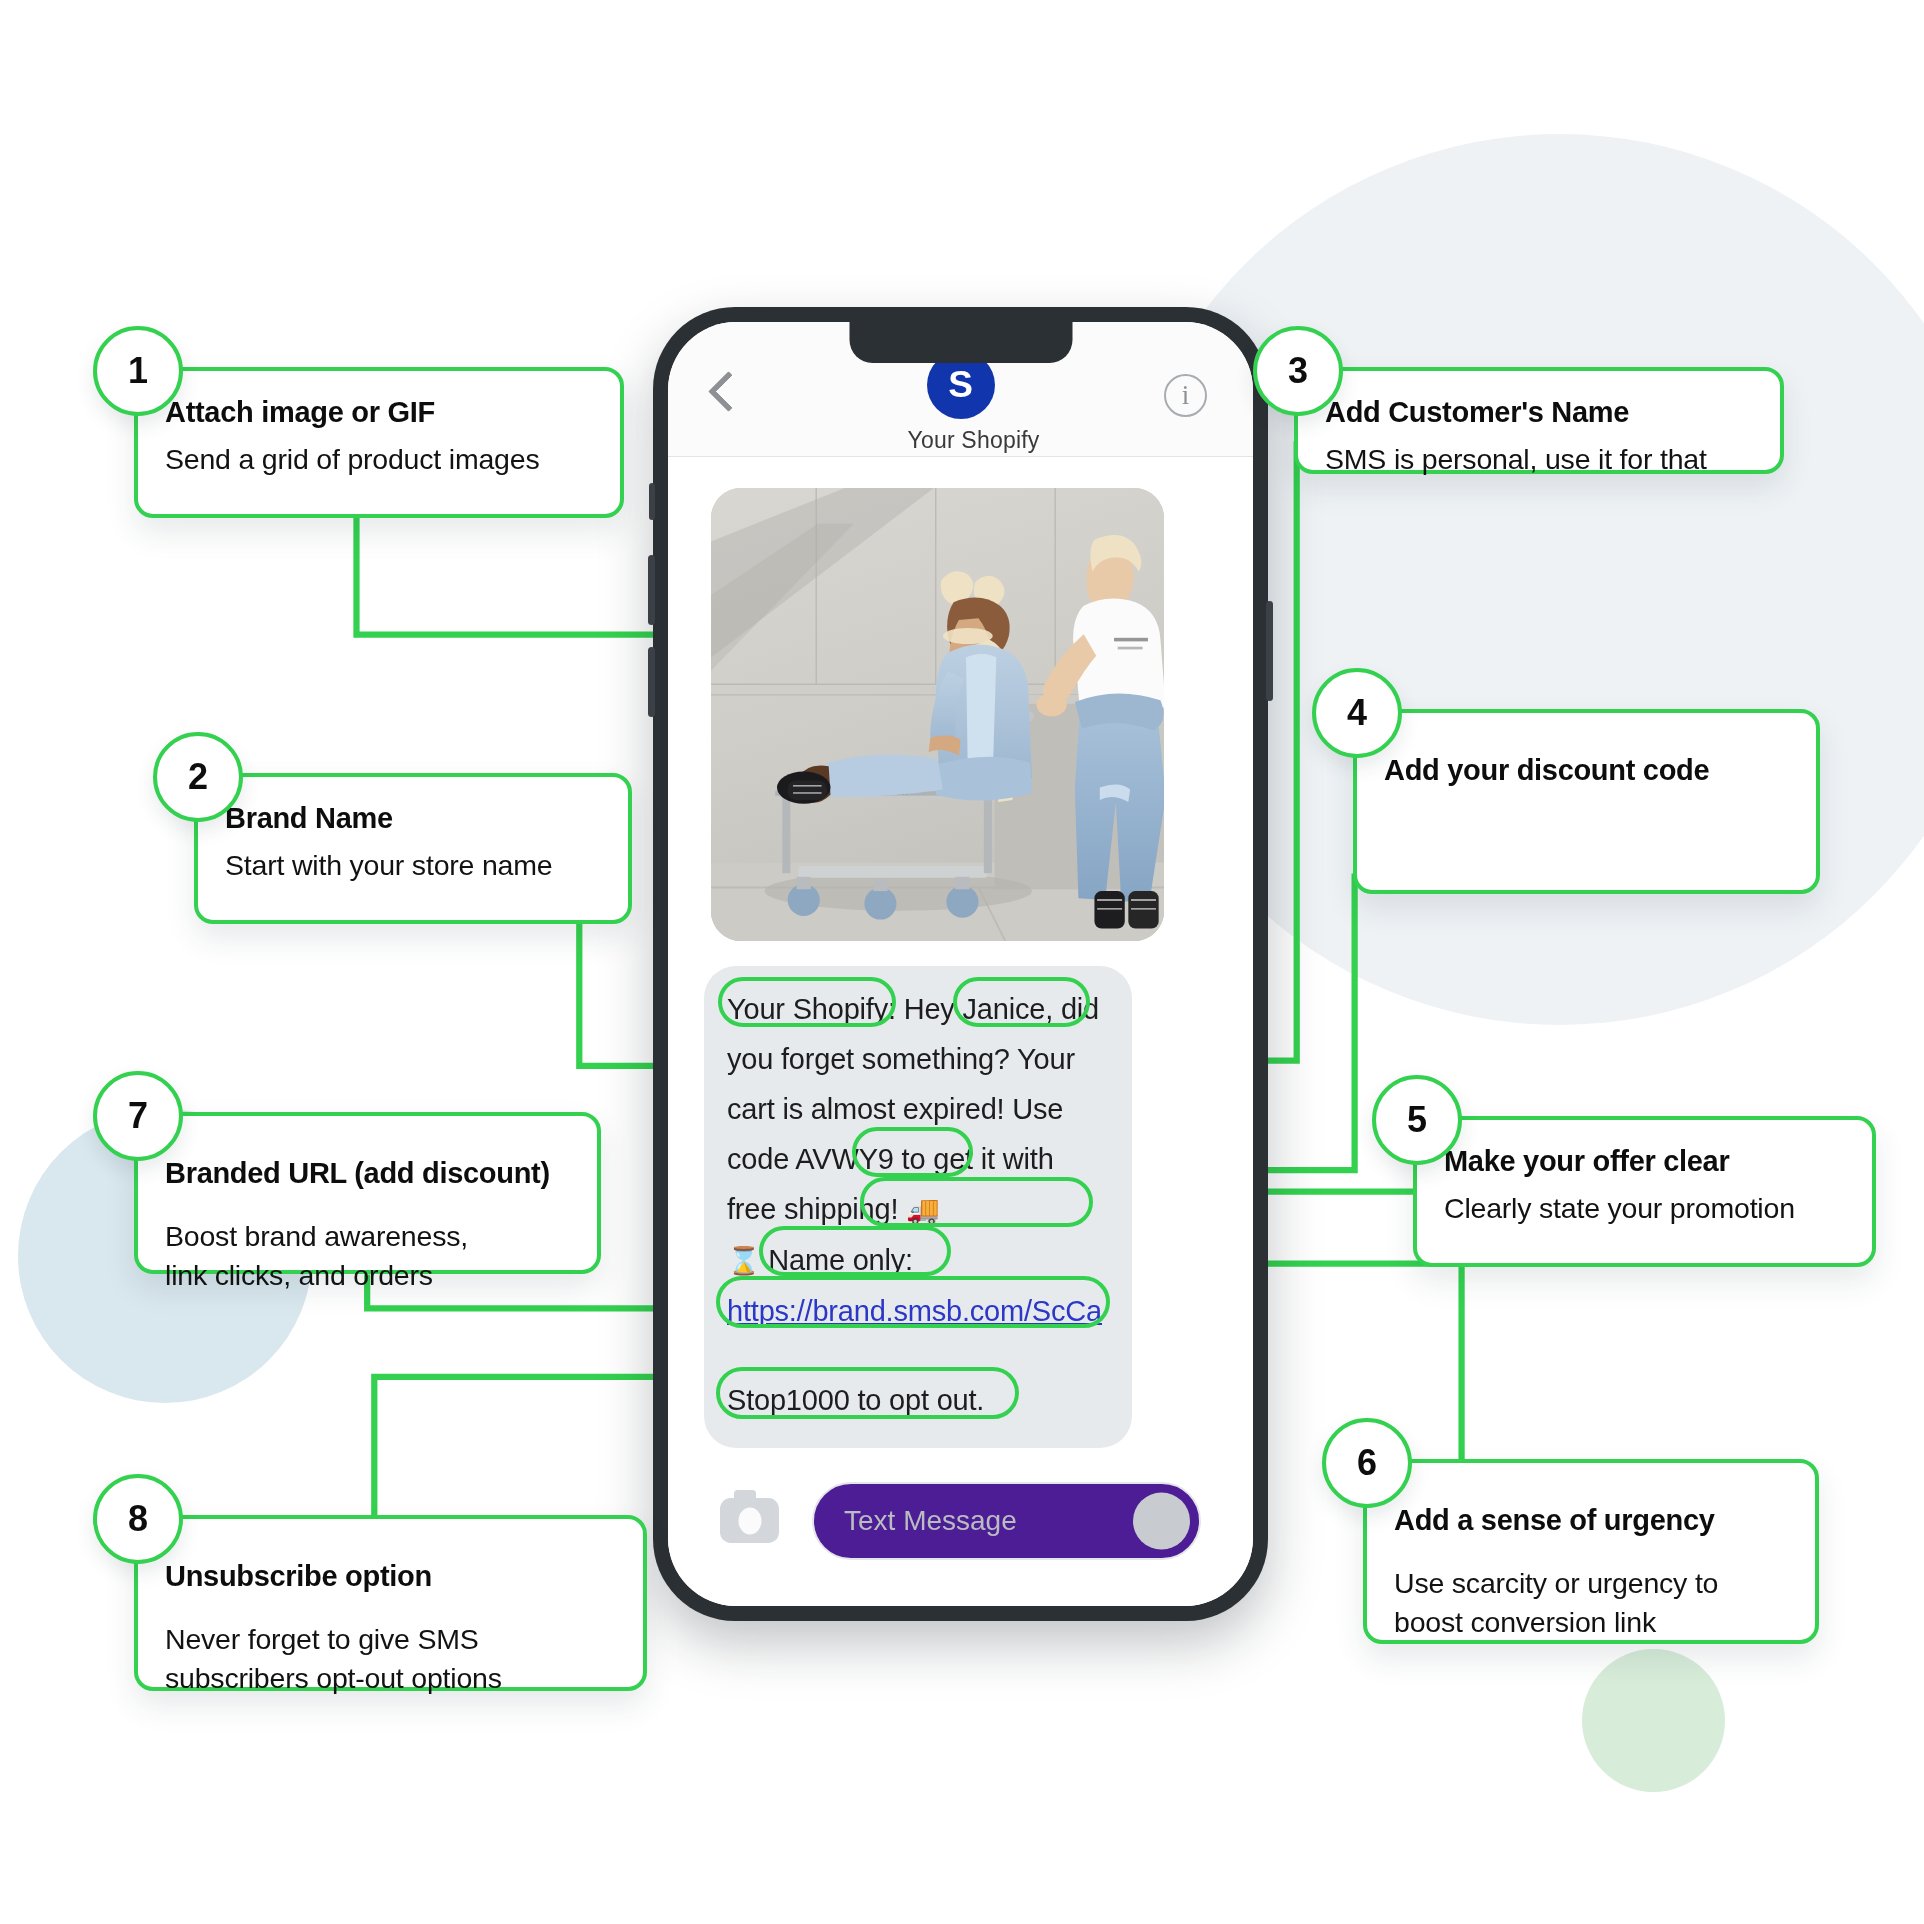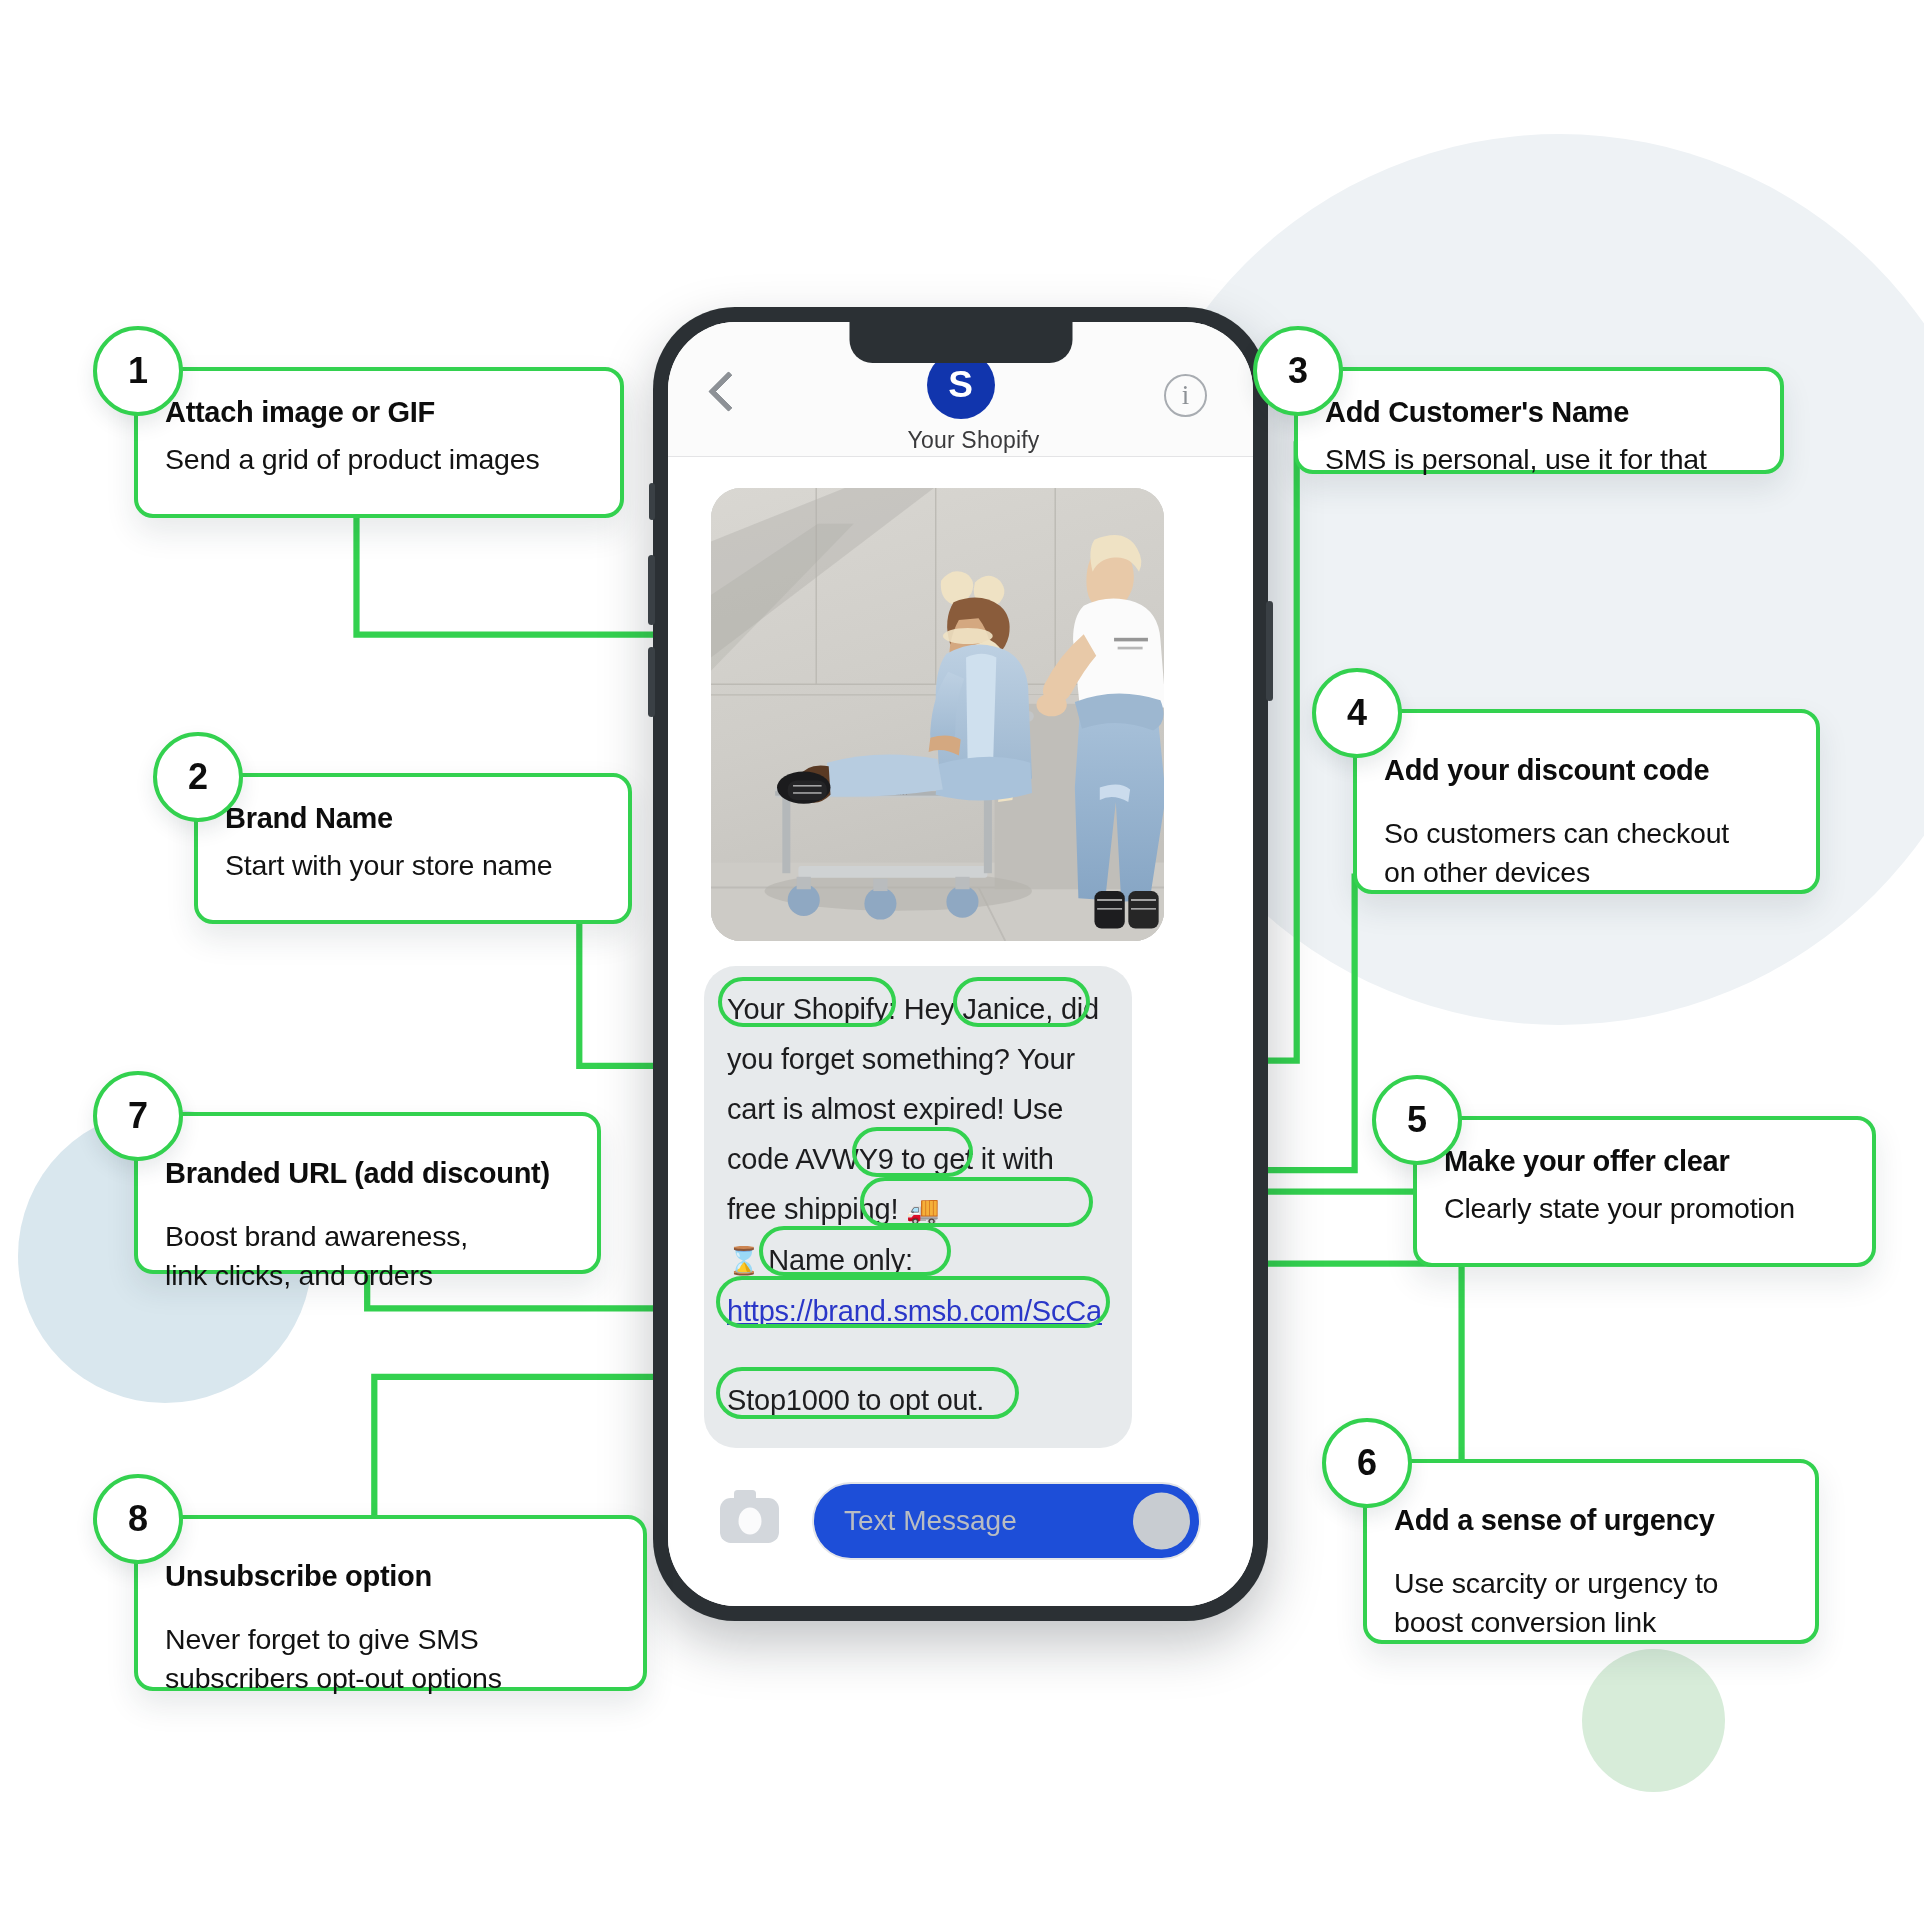--- a/index.html
+++ b/index.html
@@ -113,21 +113,21 @@
   #camera-icon:before{
     content:"";position:absolute;left:14.3px;top:-8px;width:21.4px;height:9px;
     background:#d3d7dc;border-radius:3.6px 3.6px 0 0;
   }
   #camera-lens{
     position:absolute;left:50%;top:50%;transform:translate(-50%,-50%);
     width:23px;height:27px;border-radius:50%;background:#fbfbfc;
   }
   #text-field{
     position:absolute;left:144px;top:27px;right:52px;height:78px;
-    border:2.2px solid #e3e5e8;border-radius:41px;background:#1d4ed8;
+    border:2.2px solid #e3e5e8;border-radius:41px;background:#4c1d95;
     box-sizing:border-box;
   }
   #text-placeholder{
     position:absolute;left:30px;top:50%;transform:translateY(-50%);
     font-size:28px;color:#b9bdc2;font-weight:300;
   }
   #send-knob{
     position:absolute;right:9px;top:50%;transform:translateY(-50%);
     width:57px;height:57px;border-radius:50%;background:#c8ccd1;
   }
@@ -365,22 +365,20 @@
   <div class="numcircle" style="left:153px; top:732px;">2</div>
 
   <div class="callout" style="left:1294px; top:367px; width:490px; height:107px;">
     <div class="c-title">Add Customer's Name</div>
     <div class="c-desc">SMS is personal, use it for that</div>
   </div>
   <div class="numcircle" style="left:1253px; top:326px;">3</div>
 
   <div class="callout" style="left:1353px; top:709px; width:467px; height:185px; white-space:pre-line;">
     <div class="c-title">Add your discount code</div>
-    <div class="c-desc">So customers can checkout
-on other devices</div>
   </div>
   <div class="numcircle" style="left:1312px; top:668px;">4</div>
 
   <div class="callout" style="left:1413px; top:1116px; width:463px; height:151px;">
     <div class="c-title">Make your offer clear</div>
     <div class="c-desc">Clearly state your promotion</div>
   </div>
   <div class="numcircle" style="left:1372px; top:1075px;">5</div>
 
   <div class="callout" style="left:1363px; top:1459px; width:456px; height:185px; white-space:pre-line;">

